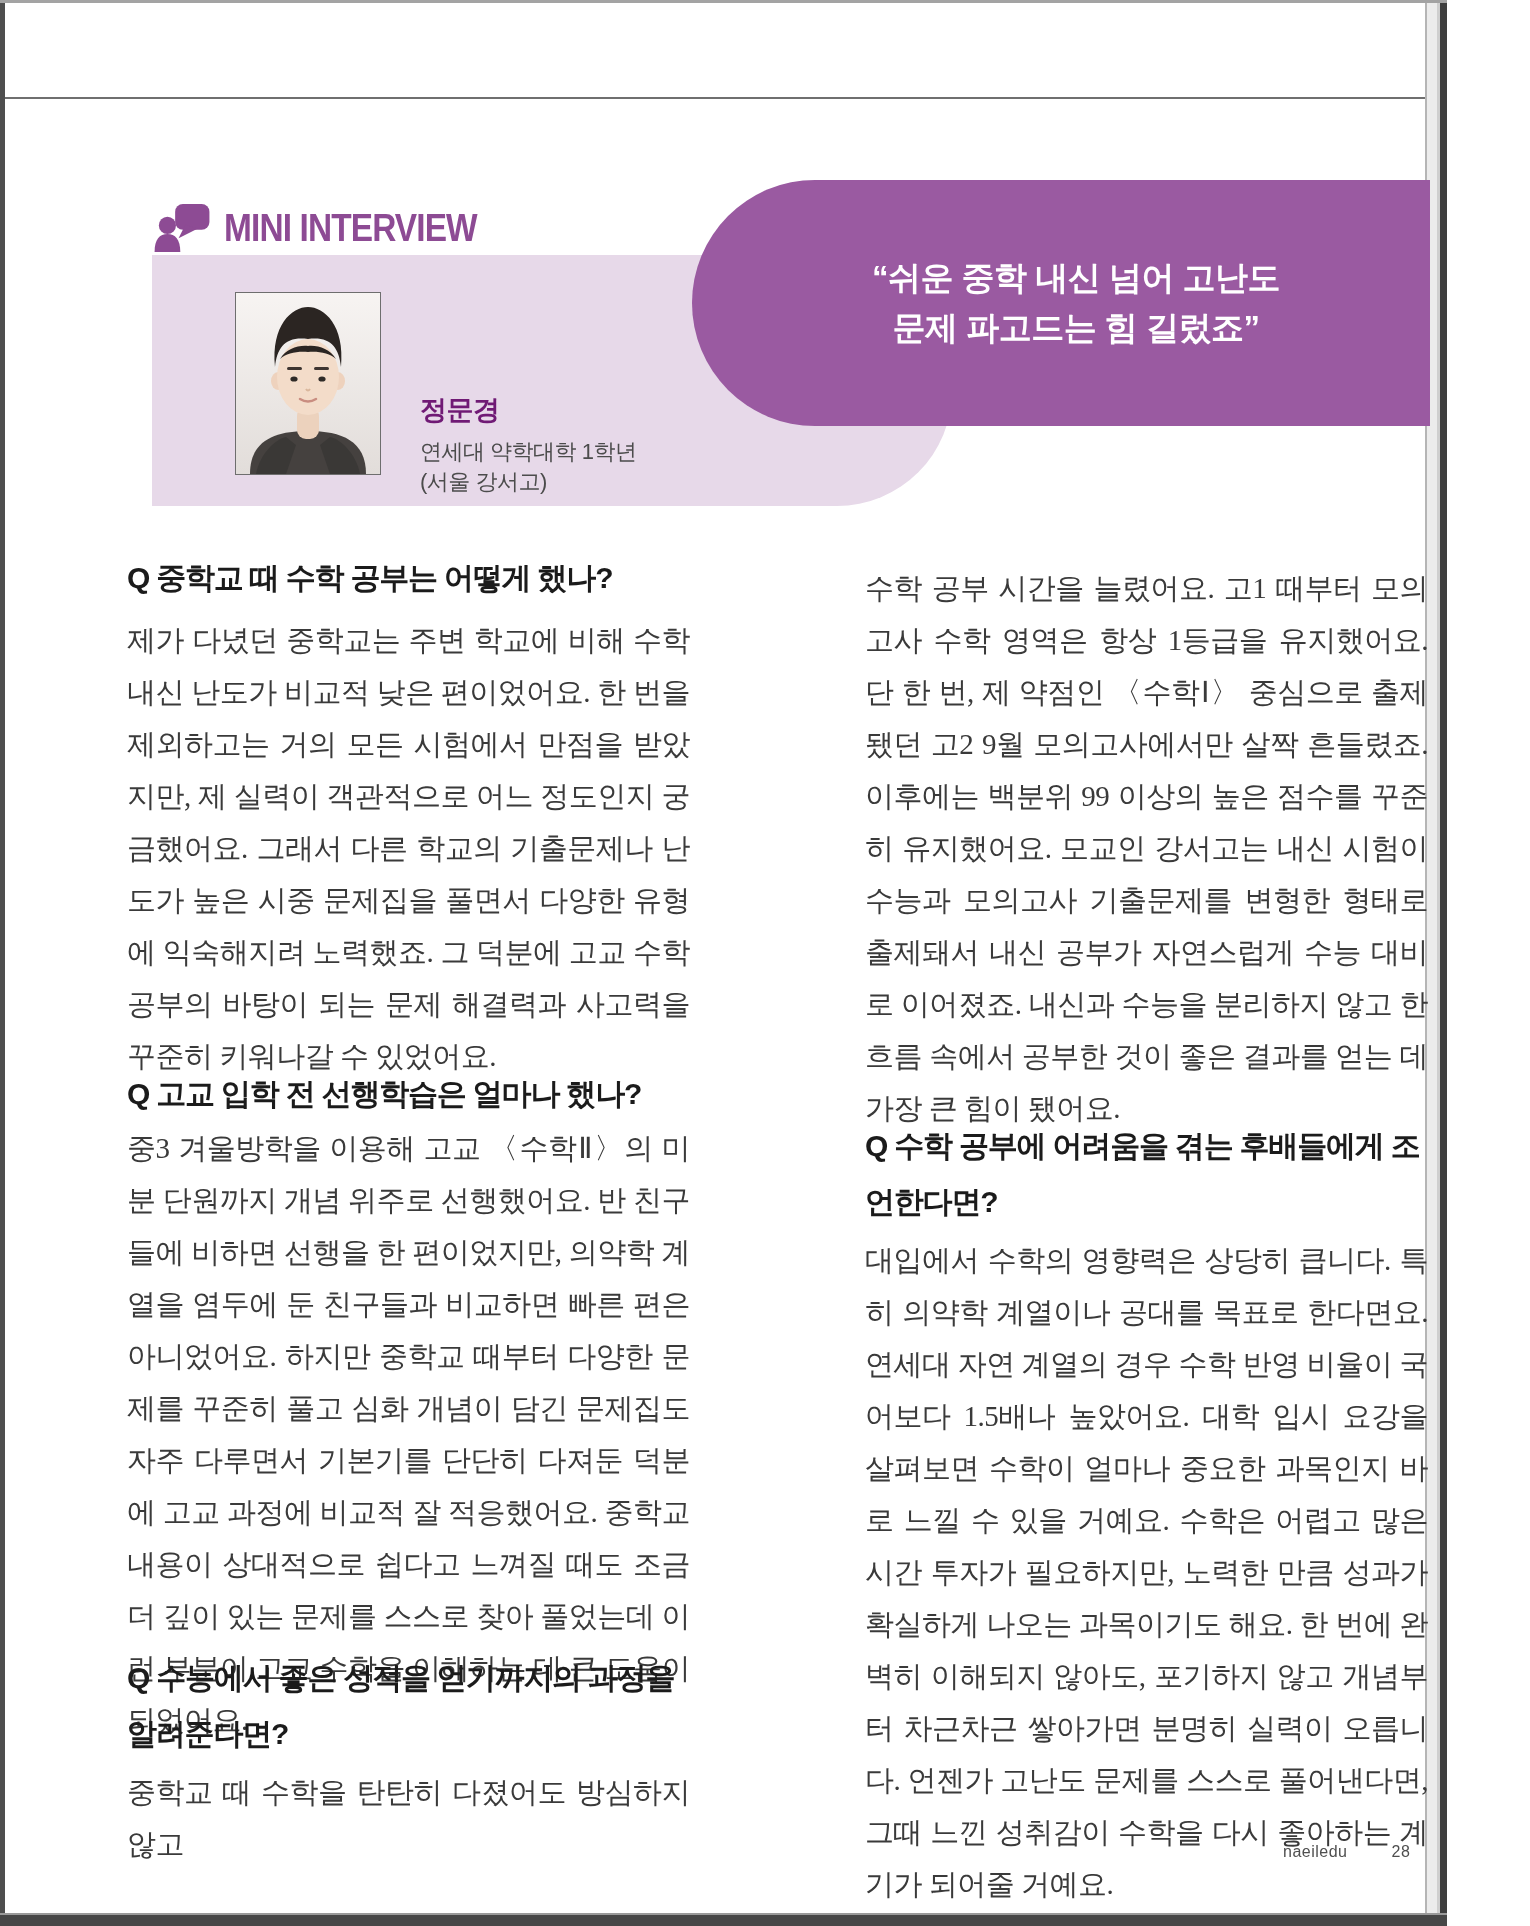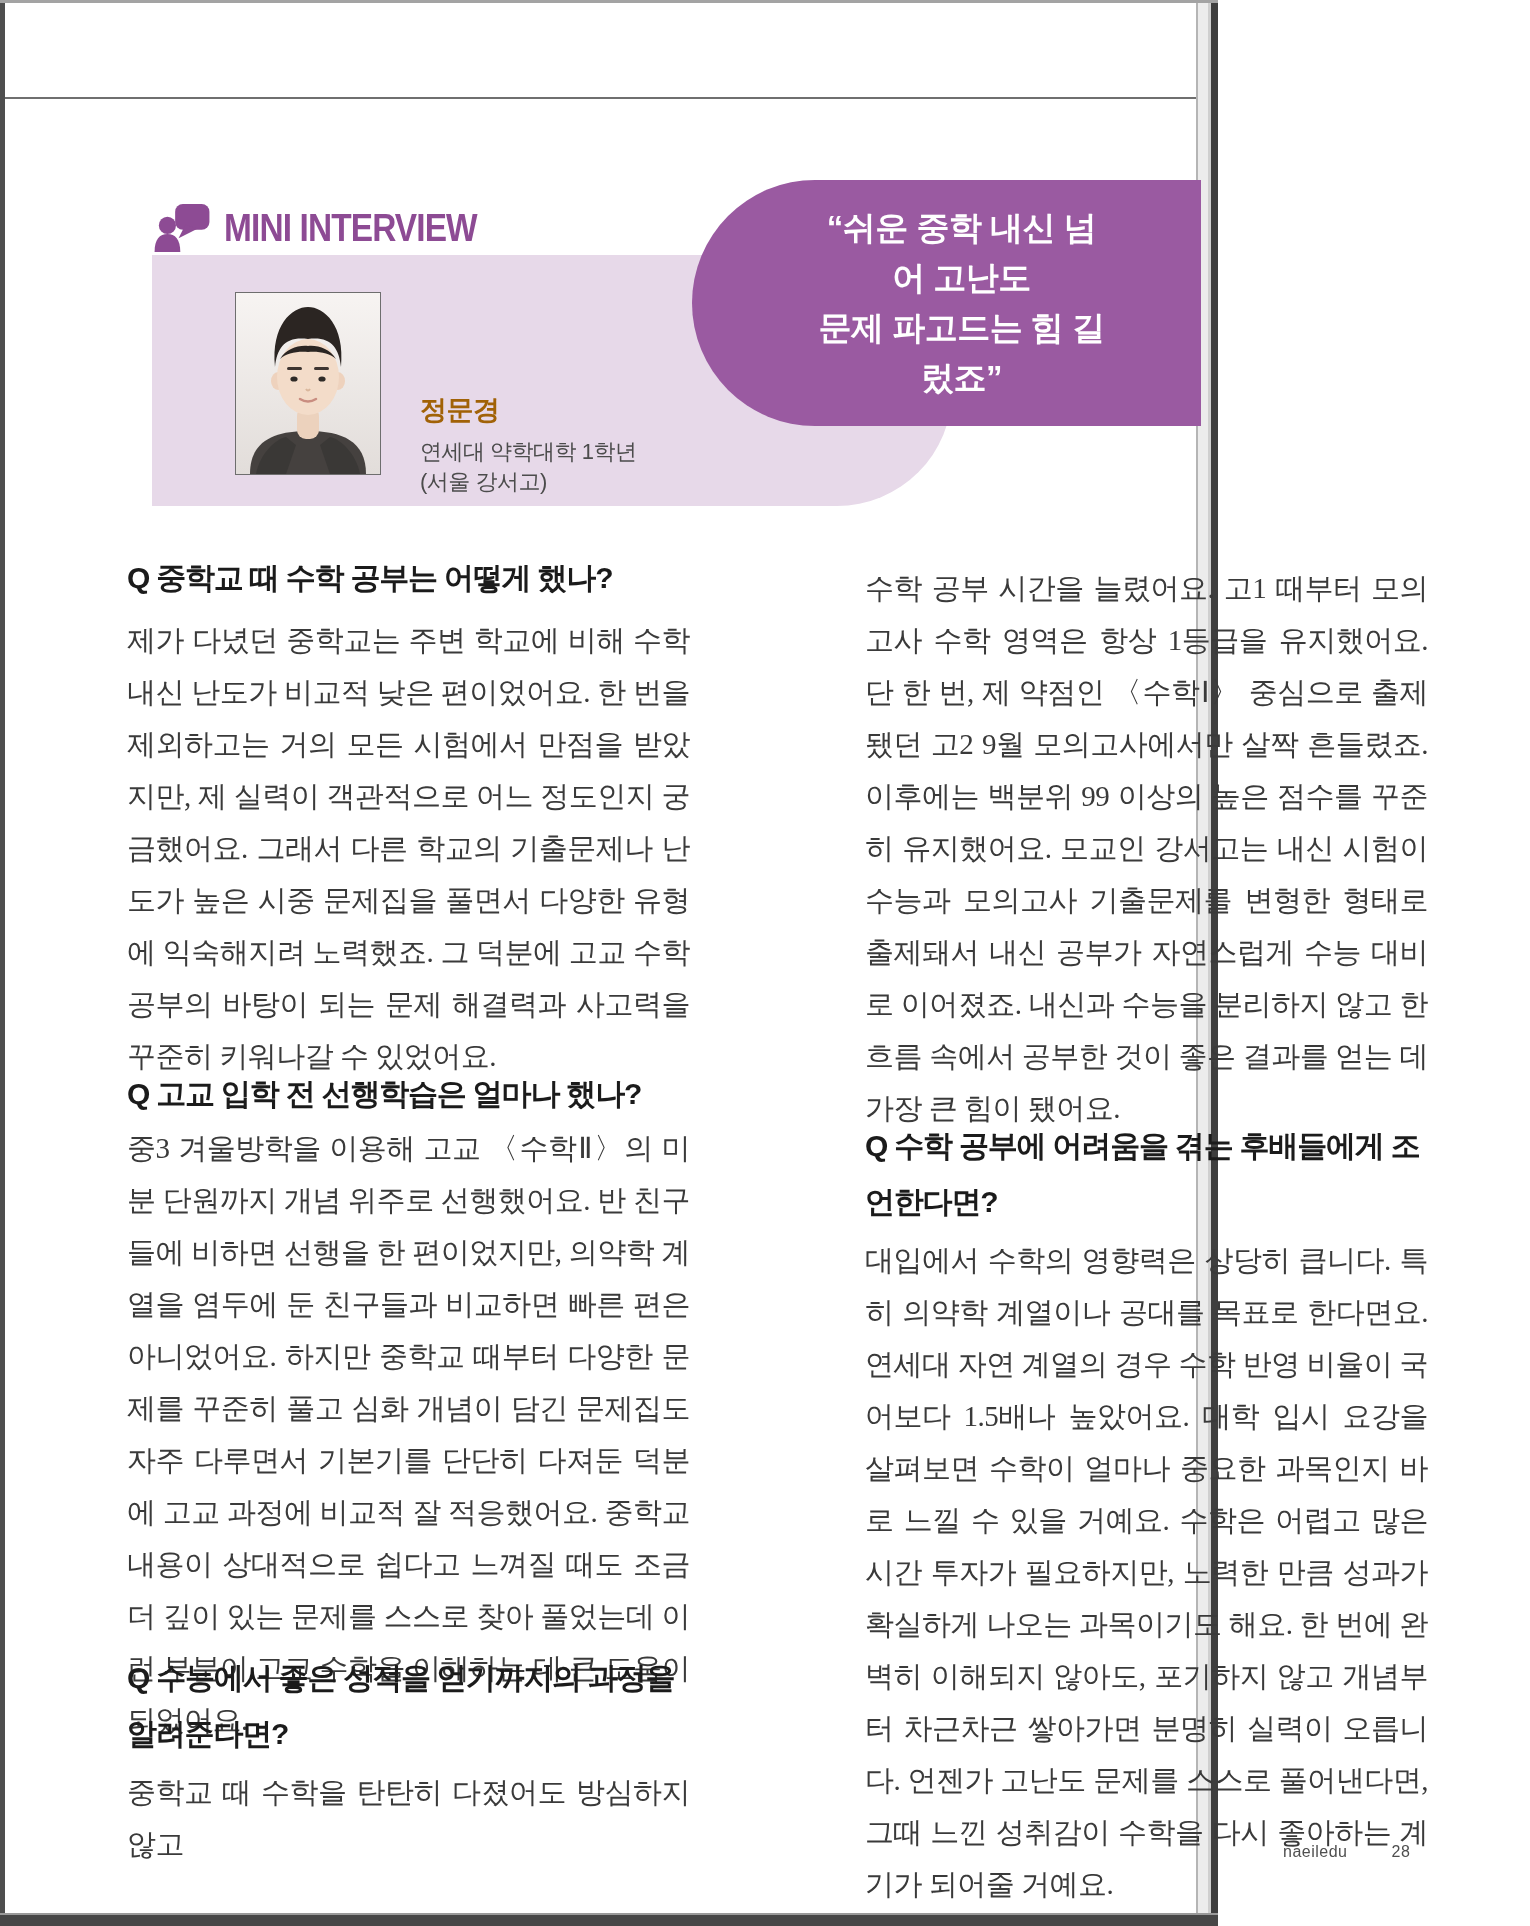--- a/index.html
+++ b/index.html
@@ -3,21 +3,21 @@
 <meta charset="utf-8">
 <style>
   html, body {
     margin: 0; padding: 0;
     width: 1530px; height: 1926px;
     background: #ffffff;
     overflow: hidden;
   }
   #canvas {
     position: relative;
-    width: 1218px; height: 1926px;
+    width: 1447px; height: 1926px;
     background: #ffffff;
     font-family: "Liberation Sans", sans-serif;
   }
   
   .edge-top    { position:absolute; top:0; left:0; right:0; height:3px; background:#a3a3a3; }
   .rule-top    { position:absolute; top:97px; left:0; right:0; height:2px; background:#6f6f6f; }
   .edge-left   { position:absolute; top:3px; bottom:0; left:0; width:5px; background:#4e4e4e; }
   .edge-right  { position:absolute; top:3px; bottom:0; right:0; width:22px;
                  background: linear-gradient(to right,#b5b5b5 0 2px,#ececec 2px 12px,#cfcfcf 12px 15px,#3e3e3e 15px 22px); }
   .edge-bottom { position:absolute; bottom:0; left:0; right:0; height:13px;
@@ -43,21 +43,21 @@
     border-radius:0 0 115px 0;
   }
   .profile-photo {
     position:absolute; left:235px; top:292px;
     width:144px; height:181px;
     border:1px solid #6e6e6e; background:#f4f1ef;
   }
   .profile-photo svg { display:block; width:100%; height:100%; }
   .profile-info { position:absolute; left:420px; top:392px; }
   .profile-name {
-    font-size:27px; font-weight:700; color:#a16207; letter-spacing:-0.5px;
+    font-size:27px; font-weight:700; color:#701a75; letter-spacing:-0.5px;
     margin-bottom:9px;
   }
   .profile-line {
     font-size:22px; color:#4c4c4c; letter-spacing:-0.5px; line-height:30px;
   }
 
   
   .quote-banner {
     position:absolute; left:692px; top:180px; right:17px; height:246px;
     background:#9a5aa1;

